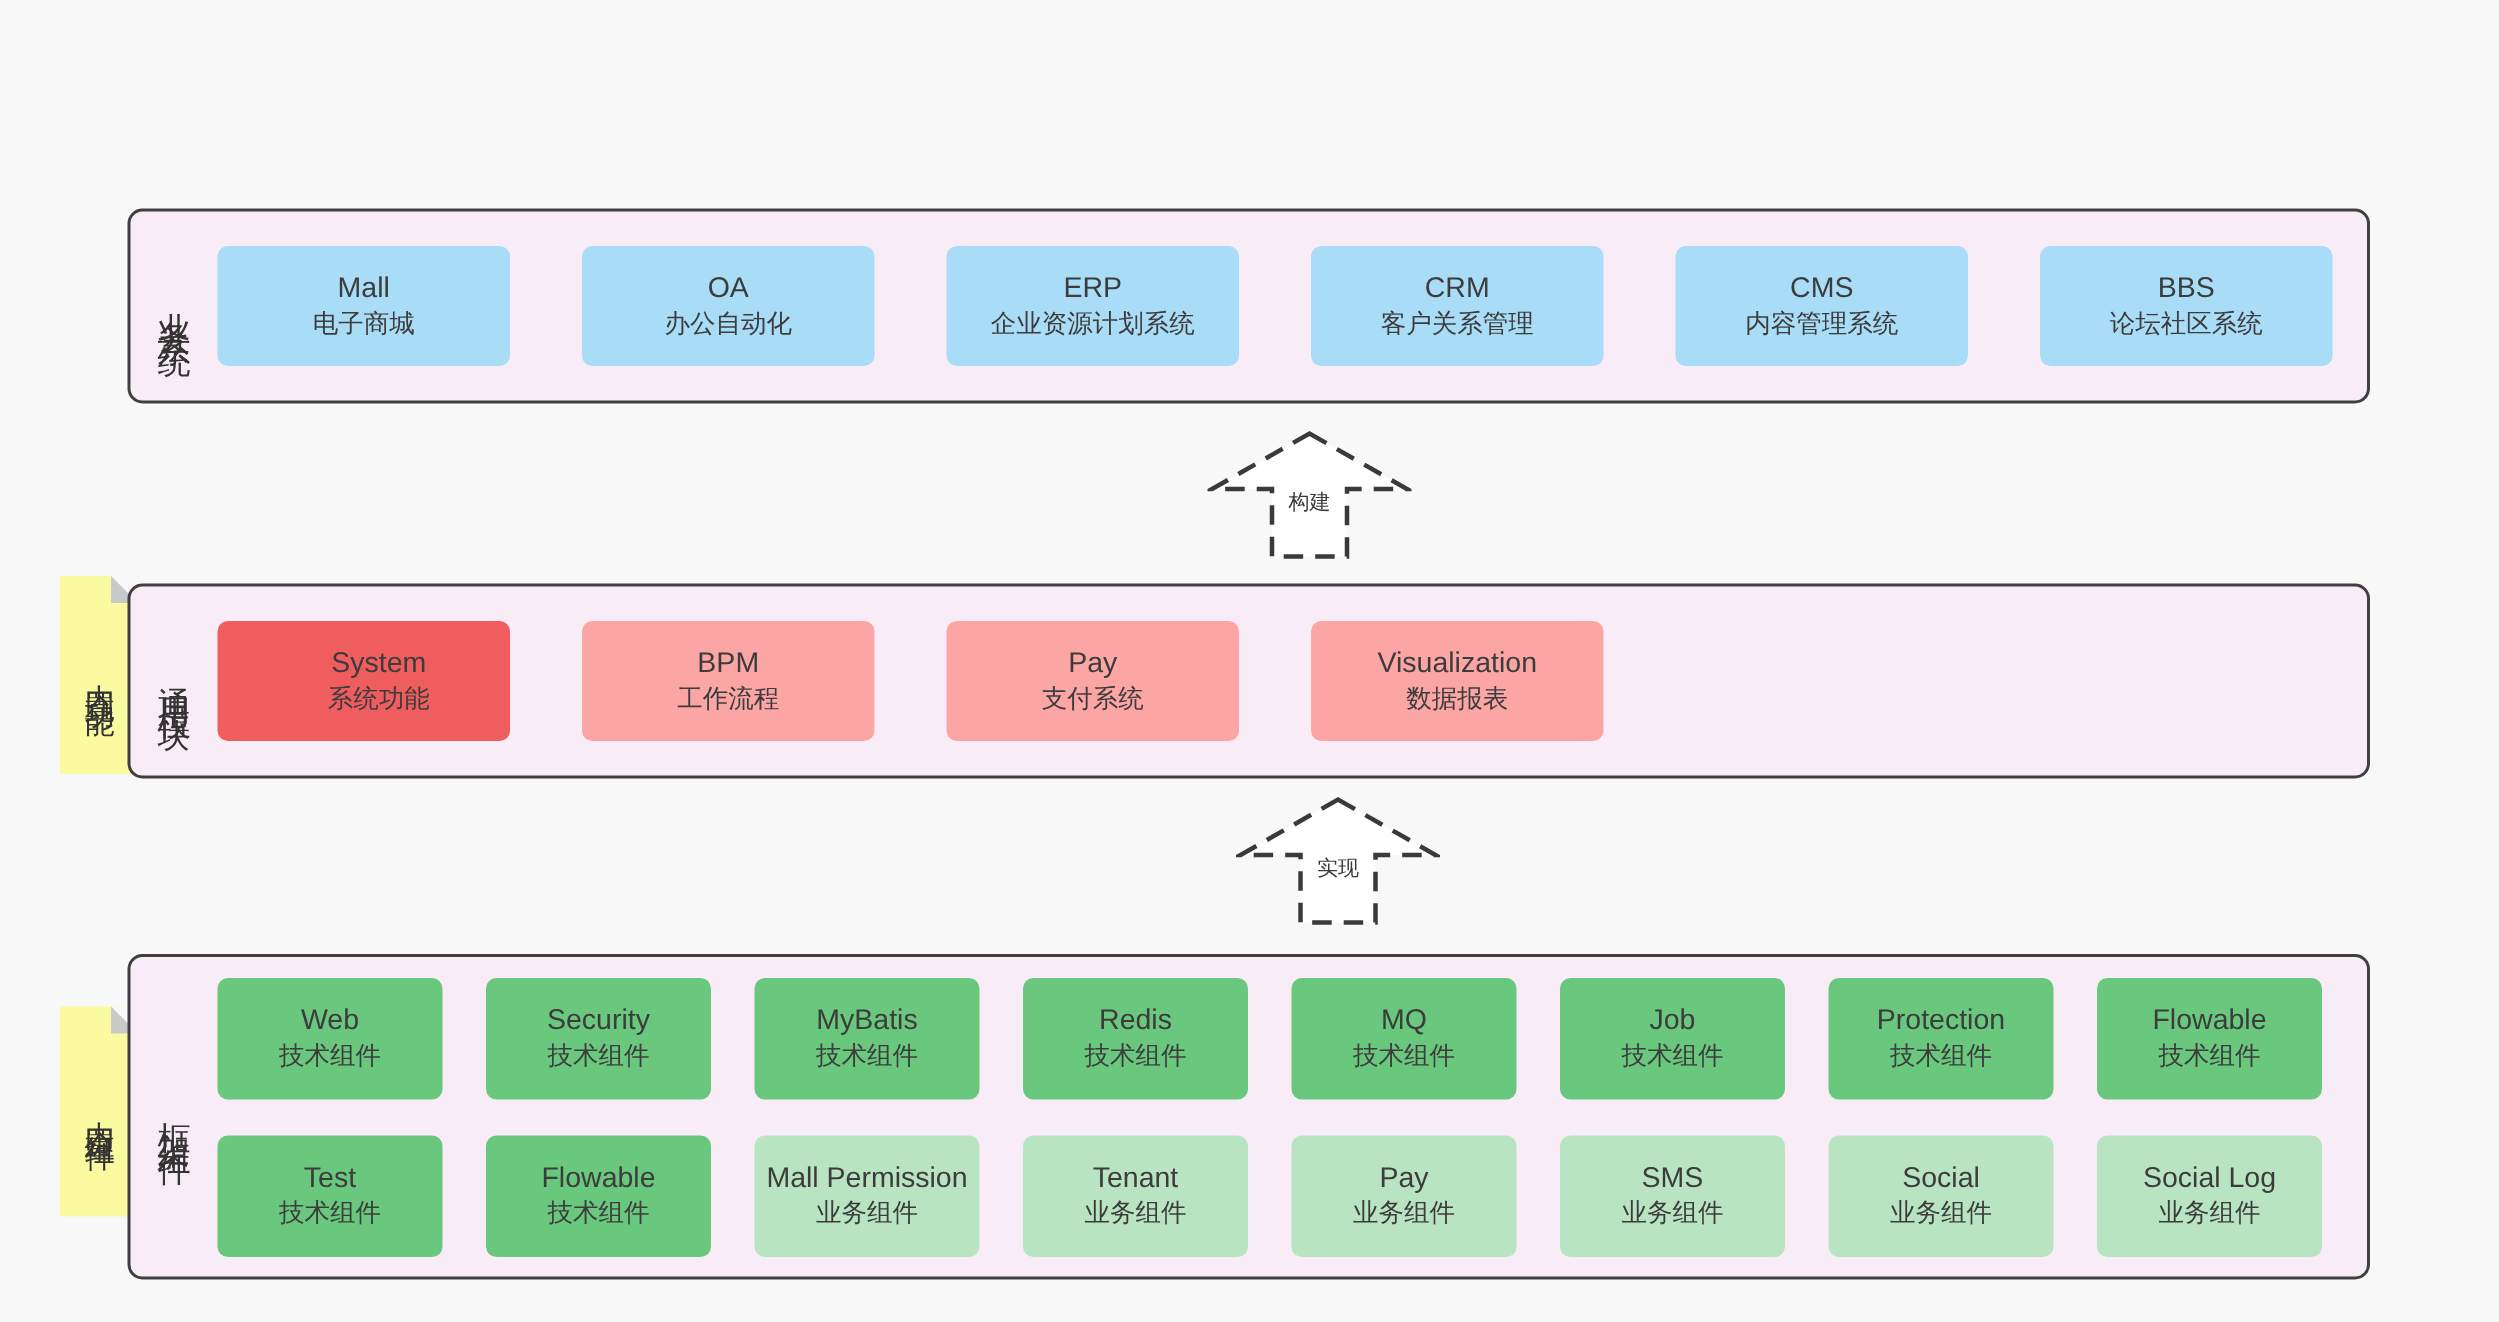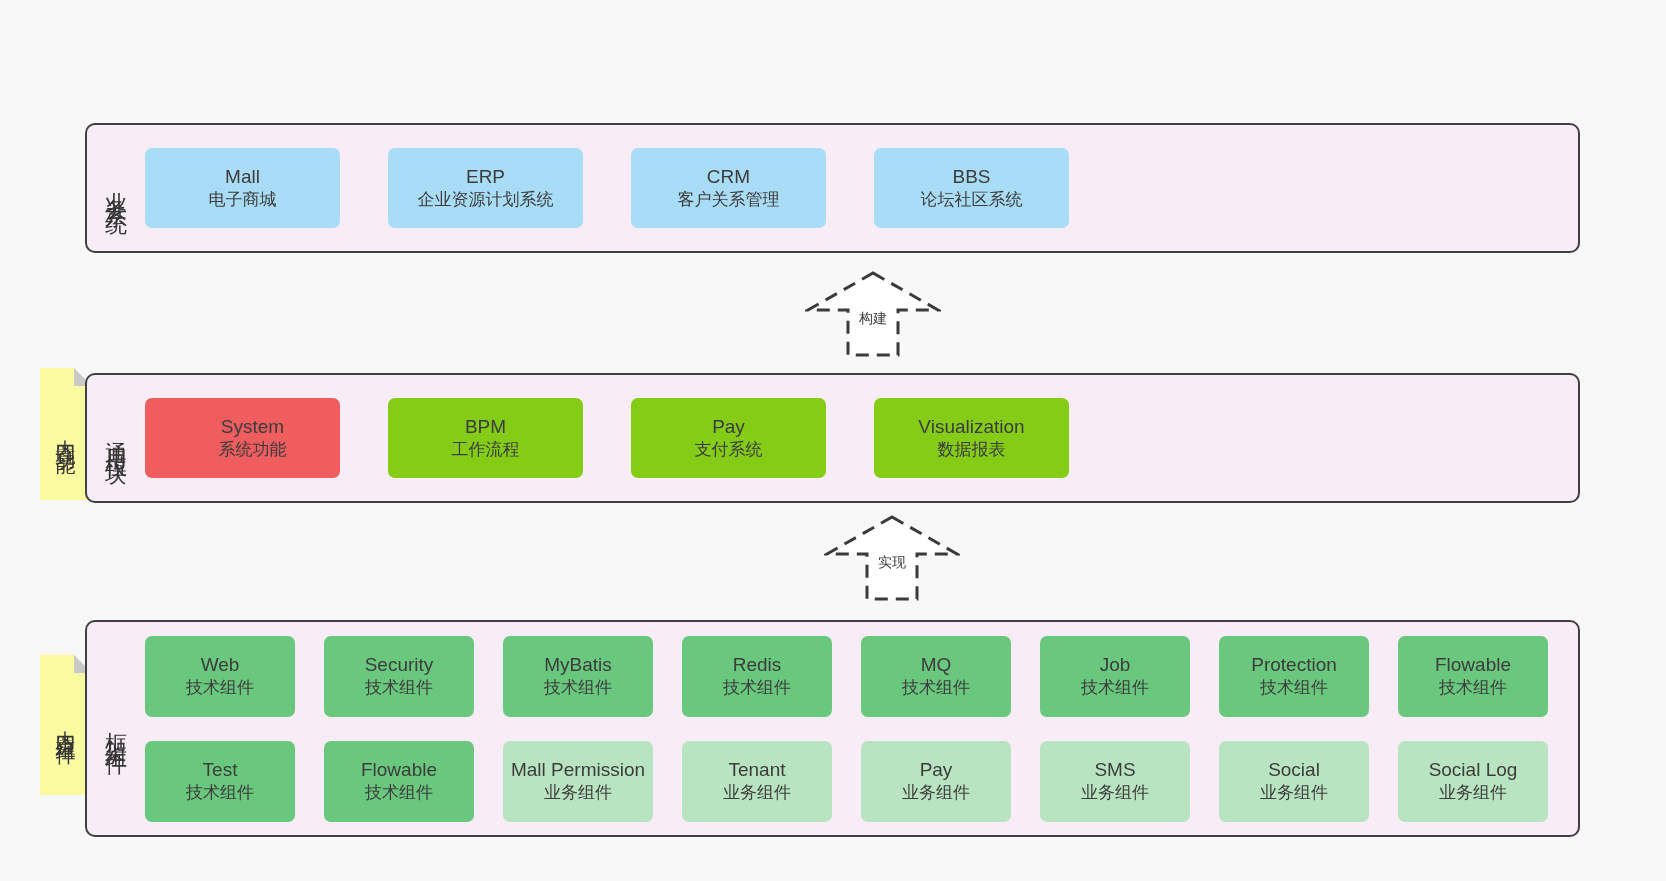--- a/index.html
+++ b/index.html
@@ -2,21 +2,21 @@
 <html><head>
 <meta charset="utf-8">
 <style>
   html,body{margin:0;padding:0;}
   body{
     width:1666px;height:881px;overflow:hidden;position:relative;
     background:#f8f8f8;
     font-family:"Liberation Sans","DejaVu Sans",sans-serif;
     color:#3c3c3c;
   }
-  .diagram{position:absolute;inset:0;}
+  .diagram{position:absolute;inset:0;margin-top:16px;}
 
   
   .panel{
     position:absolute;left:85px;width:1495px;box-sizing:border-box;
     background:#f8edf6;border:2px solid #404040;border-radius:10px;
     display:flex;align-items:center;z-index:2;
   }
   .panel-top{top:123px;height:130px;}
   .panel-mid{top:373px;height:130px;}
   .panel-bottom{top:620px;height:217px;}
@@ -35,21 +35,21 @@
   .box{
     border-radius:7px;display:flex;flex-direction:column;justify-content:center;
     align-items:center;text-align:center;line-height:1.35;padding:2px 4px;box-sizing:border-box;
   }
   .box .name{font-size:19px;}
   .box .sub{font-size:17px;}
   .box-lg{width:195px;height:80px;flex:0 0 195px;}
   .box-sm{width:150px;height:81px;flex:0 0 150px;}
   .blue{background:#a9dcf6;}
   .red{background:#ef5d5f;padding-left:24px;}
-  .pink{background:#84cc16;}
+  .pink{background:#fca5a5;}
   .green{background:#69c87d;}
   .green-light{background:#b9e4c1;}
 
   
   .sticky{
     position:absolute;left:40px;width:52px;background:#fafaa0;z-index:1;
     display:flex;align-items:center;justify-content:center;font-size:20px;color:#333;
   }
   .sticky-1{top:368px;height:132px;}
   .sticky-2{top:655px;height:140px;}
@@ -88,26 +88,34 @@
   <section class="panel panel-top">
     <div class="panel-label">
       <span class="vtext">业务系统</span>
     </div>
     <div class="boxes">
       <div class="box box-lg blue">
         <div class="name">Mall</div>
         <div class="sub">电子商城</div>
       </div>
       <div class="box box-lg blue">
+        <div class="name">OA</div>
+        <div class="sub">办公自动化</div>
+      </div>
+      <div class="box box-lg blue">
         <div class="name">ERP</div>
         <div class="sub">企业资源计划系统</div>
       </div>
       <div class="box box-lg blue">
         <div class="name">CRM</div>
         <div class="sub">客户关系管理</div>
+      </div>
+      <div class="box box-lg blue">
+        <div class="name">CMS</div>
+        <div class="sub">内容管理系统</div>
       </div>
       <div class="box box-lg blue">
         <div class="name">BBS</div>
         <div class="sub">论坛社区系统</div>
       </div>
     </div>
   </section>
 
   <div class="arrow arrow-1">
     <svg viewBox="0 0 136 88">

